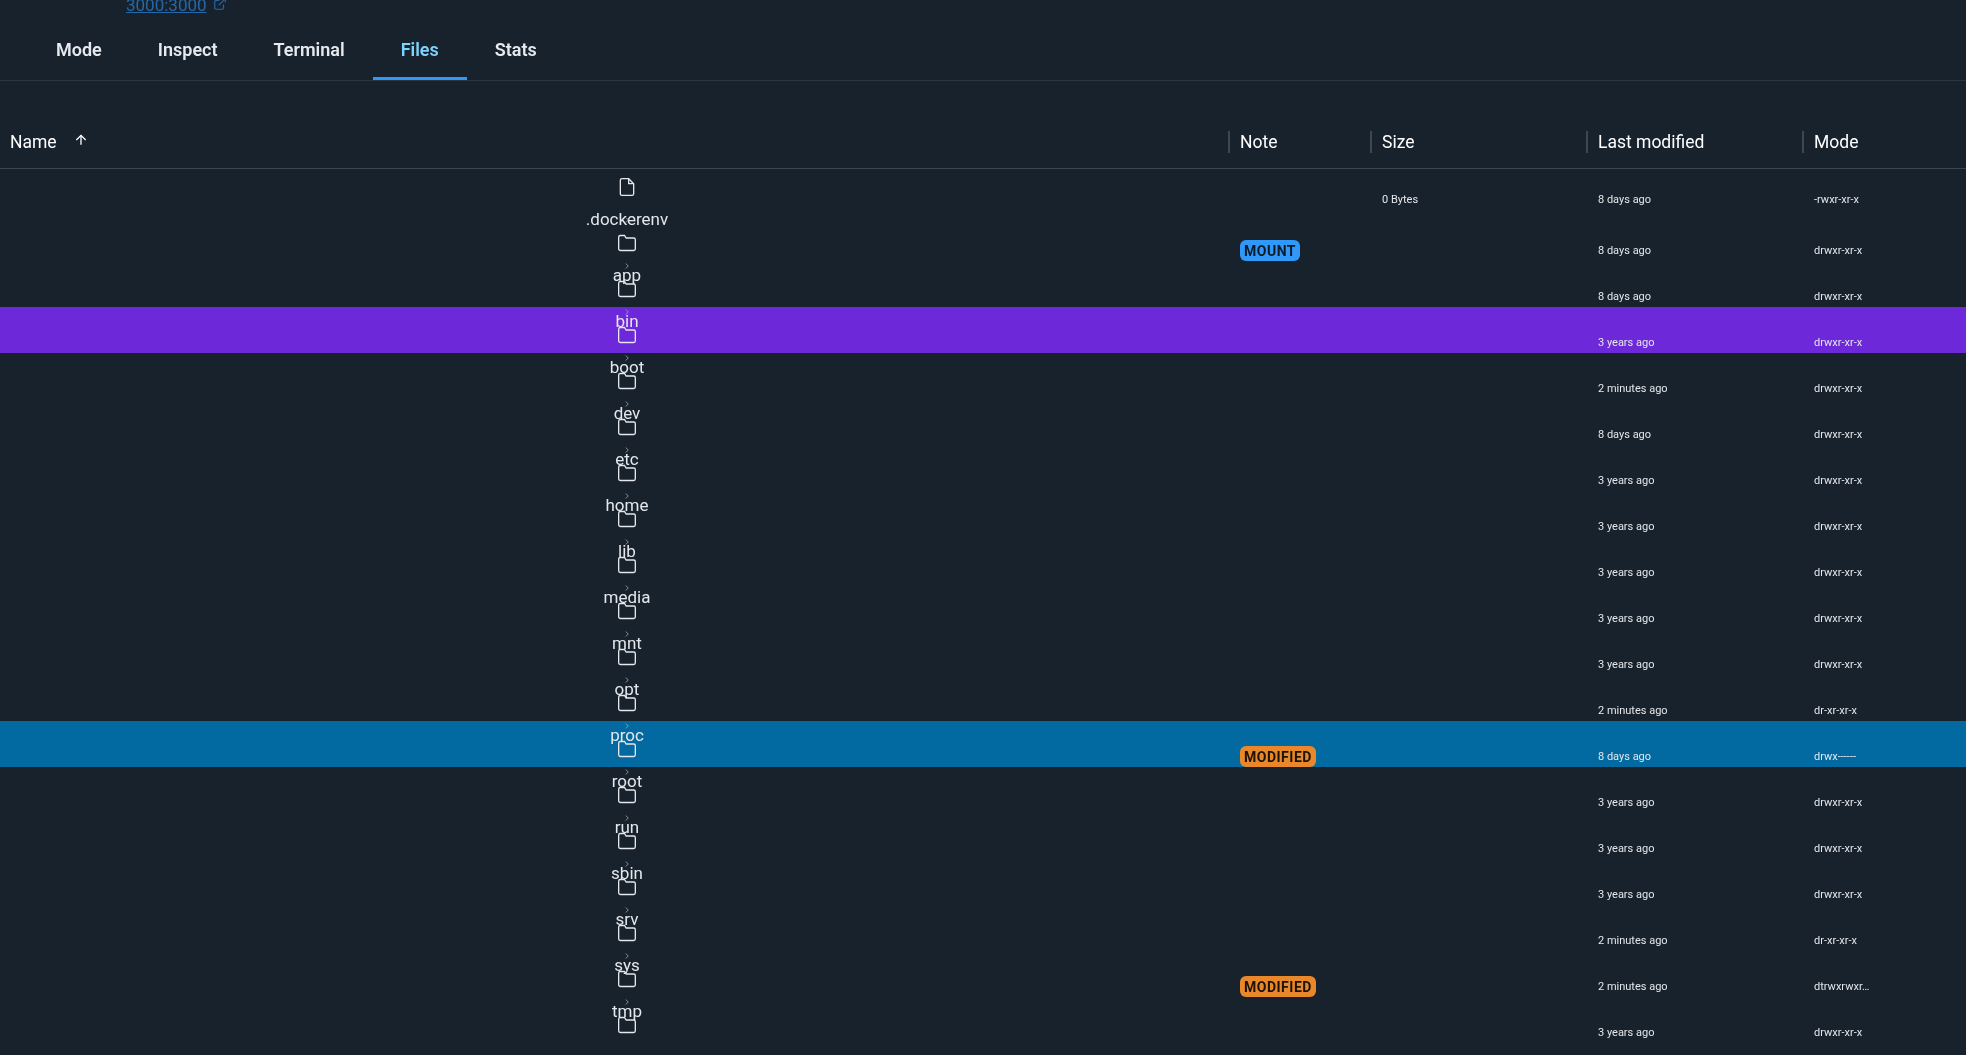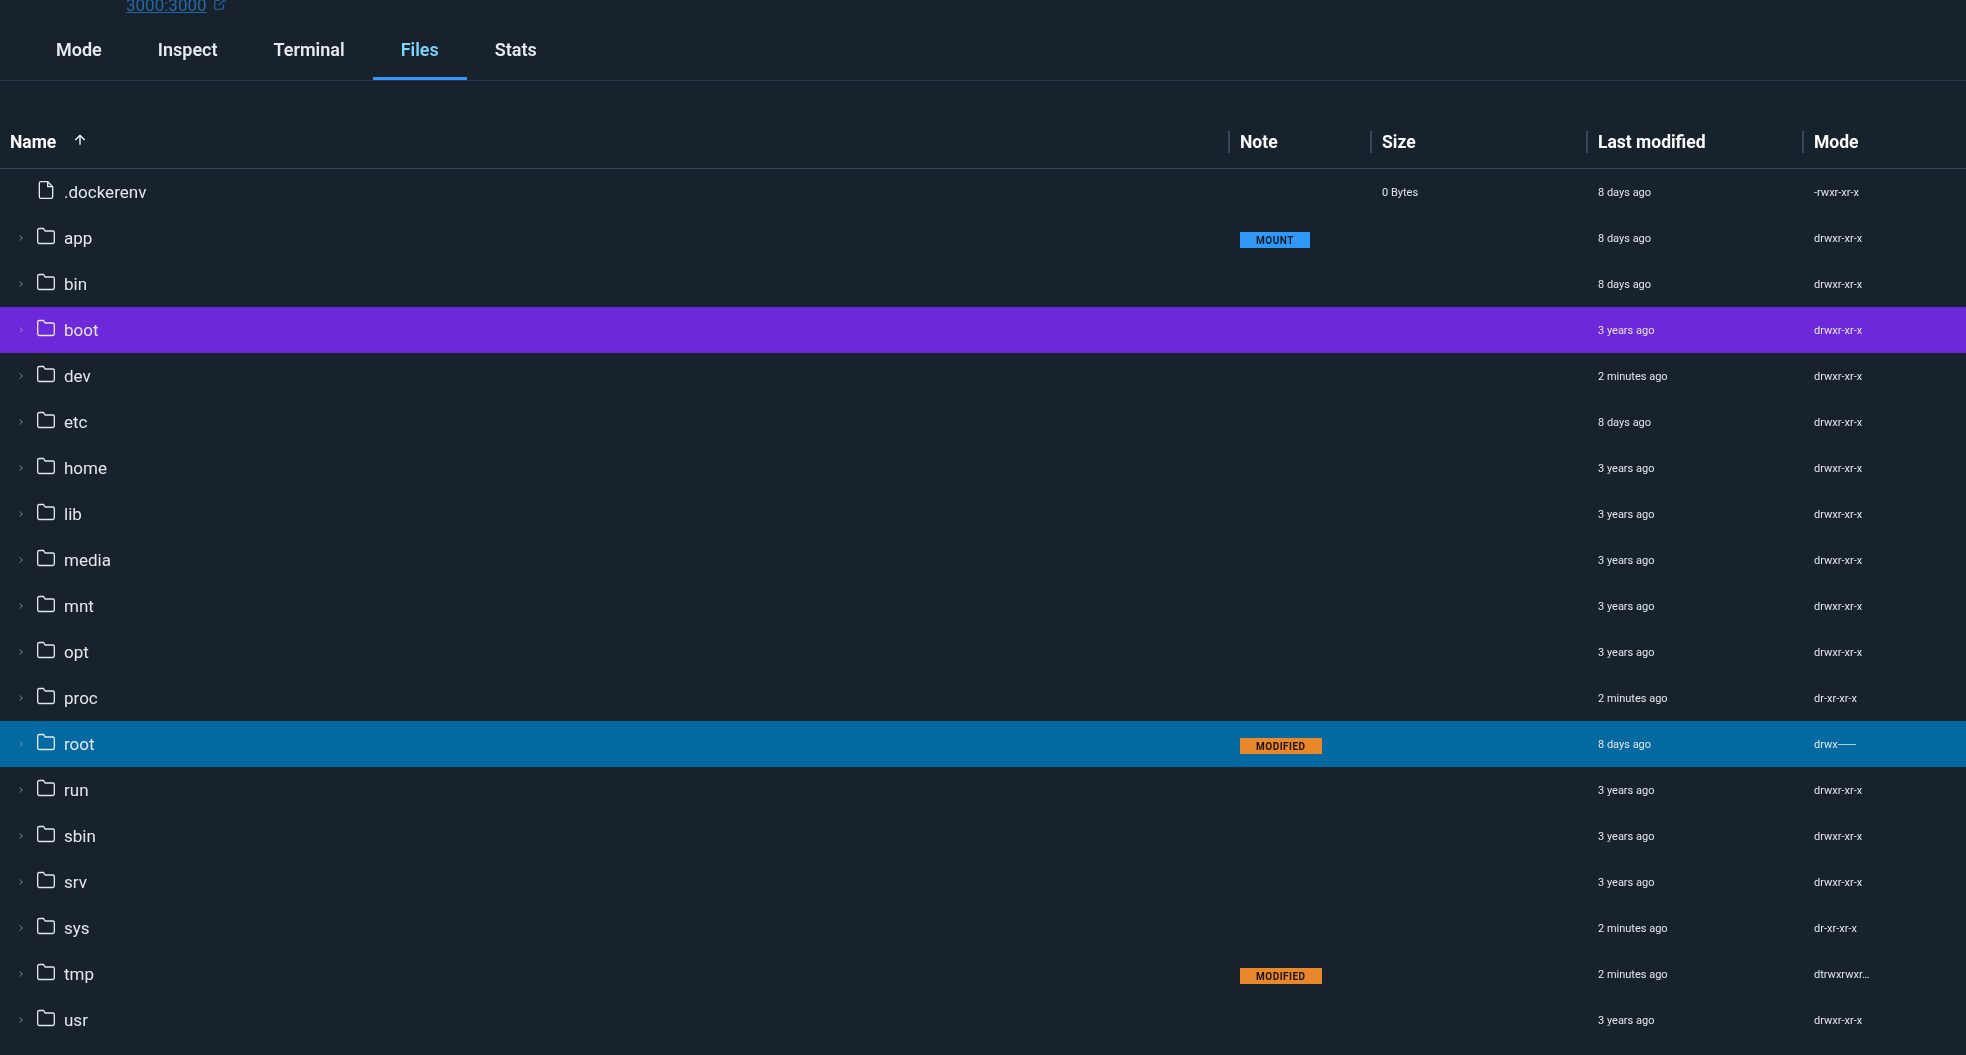--- a/index.html
+++ b/index.html
@@ -48,21 +48,21 @@
       display: grid;
       grid-template-columns: 1fr 142px 216px 216px 142px;
       align-items: center;
       padding: 0 10px;
     }
     .header-row {
       height: 54px;
       border-bottom: 1px solid #3a4552;
     }
     .header-cell {
-      font-weight: 700;
+      font-weight: 400;
       font-size: 17.5px;
       color: #ffffff;
       display: flex;
       align-items: center;
       gap: 16px;
       position: relative;
       padding-left: 0;
     }
     .header-cell.sep::before {
       content: "";
@@ -81,38 +81,39 @@
       height: 46px;
       font-size: 17px;
     }
     .file-row.hl1 { background: #6d28d9; }
     .file-row.hl2 { background: #0369a1; }
     .name-cell {
       display: flex;
       align-items: center;
       gap: 8px;
       padding-left: 4px;
+      flex-direction: column;
     }
     .expand {
       width: 14px;
       display: flex;
       align-items: center;
       justify-content: center;
     }
     .expand svg { width: 10px; height: 10px; stroke: #9aa5b1; fill: #9aa5b1; }
     .icon-slot svg { width: 20px; height: 20px; stroke: #e4e7eb; fill: none; stroke-width: 1.6; }
     .name-text { color: #e4e7eb; font-weight: 400; }
     .note-cell { }
     .badge {
       display: inline-block;
-      font-size: 10px;
+      font-size: 14px;
       font-weight: 700;
       letter-spacing: 0.5px;
-      padding: 3px 16px 2px;
-      border-radius: 0;
+      padding: 3px 4px 2px;
+      border-radius: 6px;
     }
     .badge.mount { background: #2f98f9; color: #0b1a26; }
     .badge.modified { background: #e8882a; color: #1e1204; }
     .size-cell, .mod-cell, .mode-cell { color: #e4e7eb; font-size: 11px; }
     .mode-cell { white-space: nowrap; overflow: hidden; text-overflow: ellipsis; padding-right: 6px; }
   </style>
 </head>
 <body>
 
 

